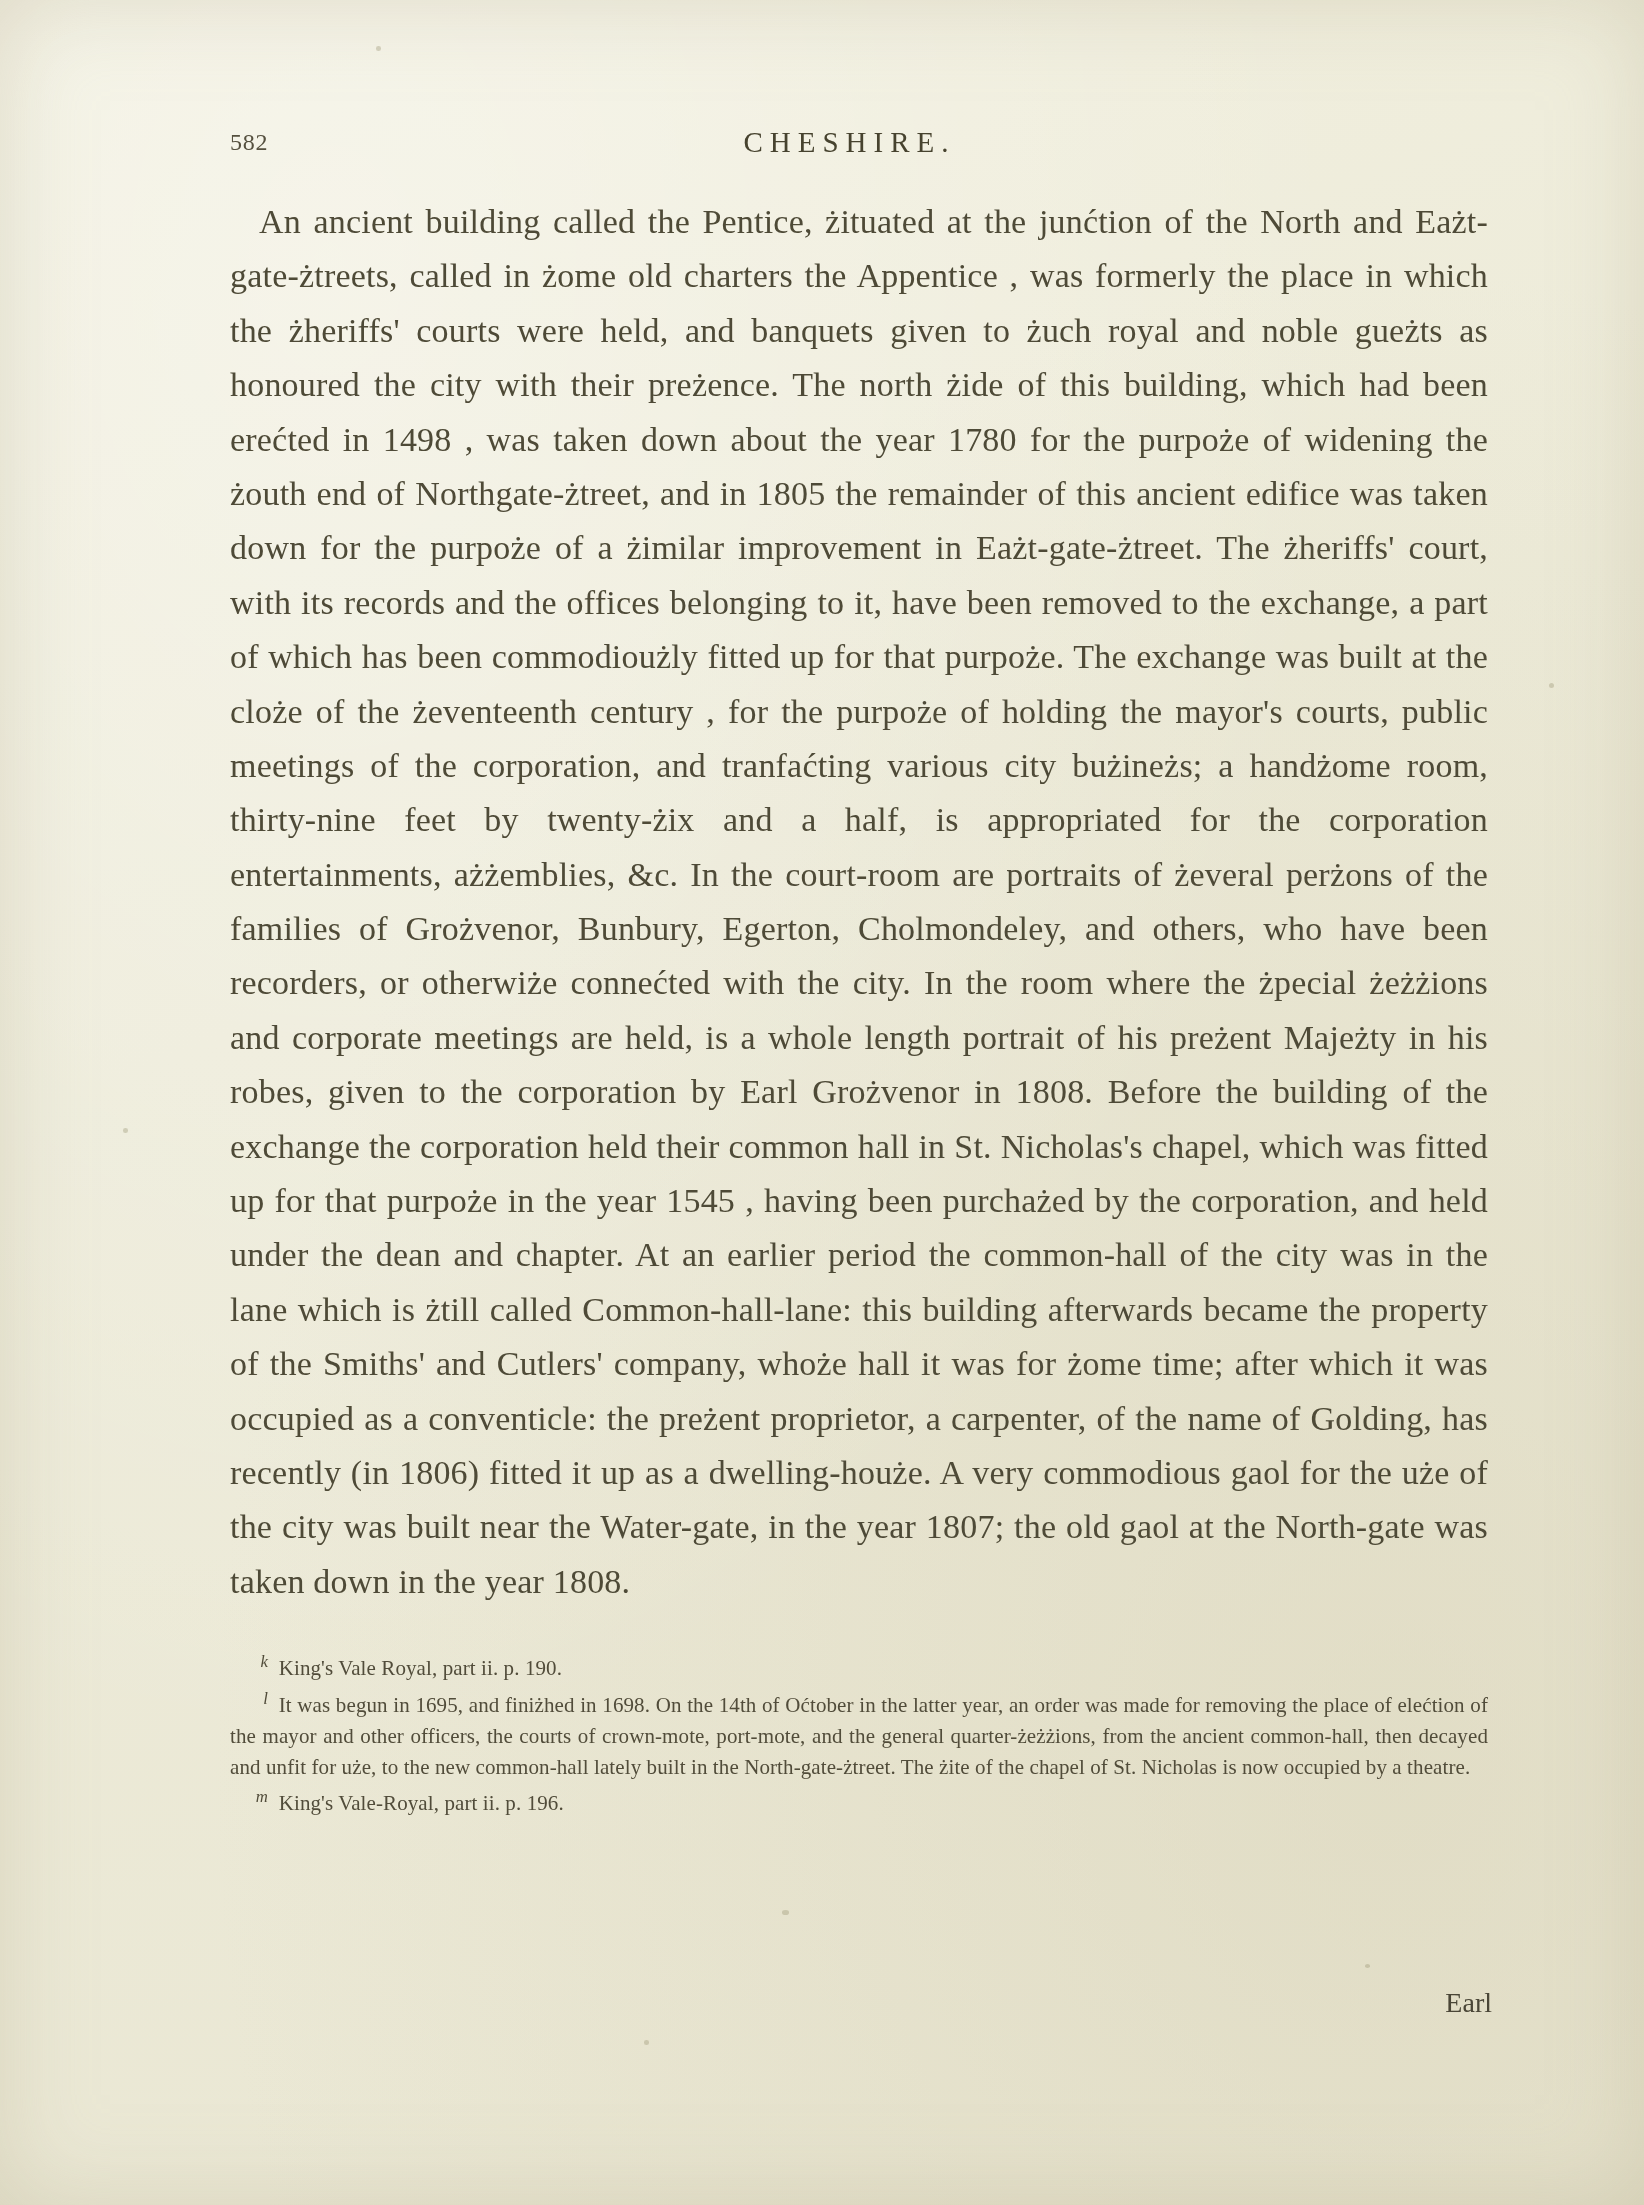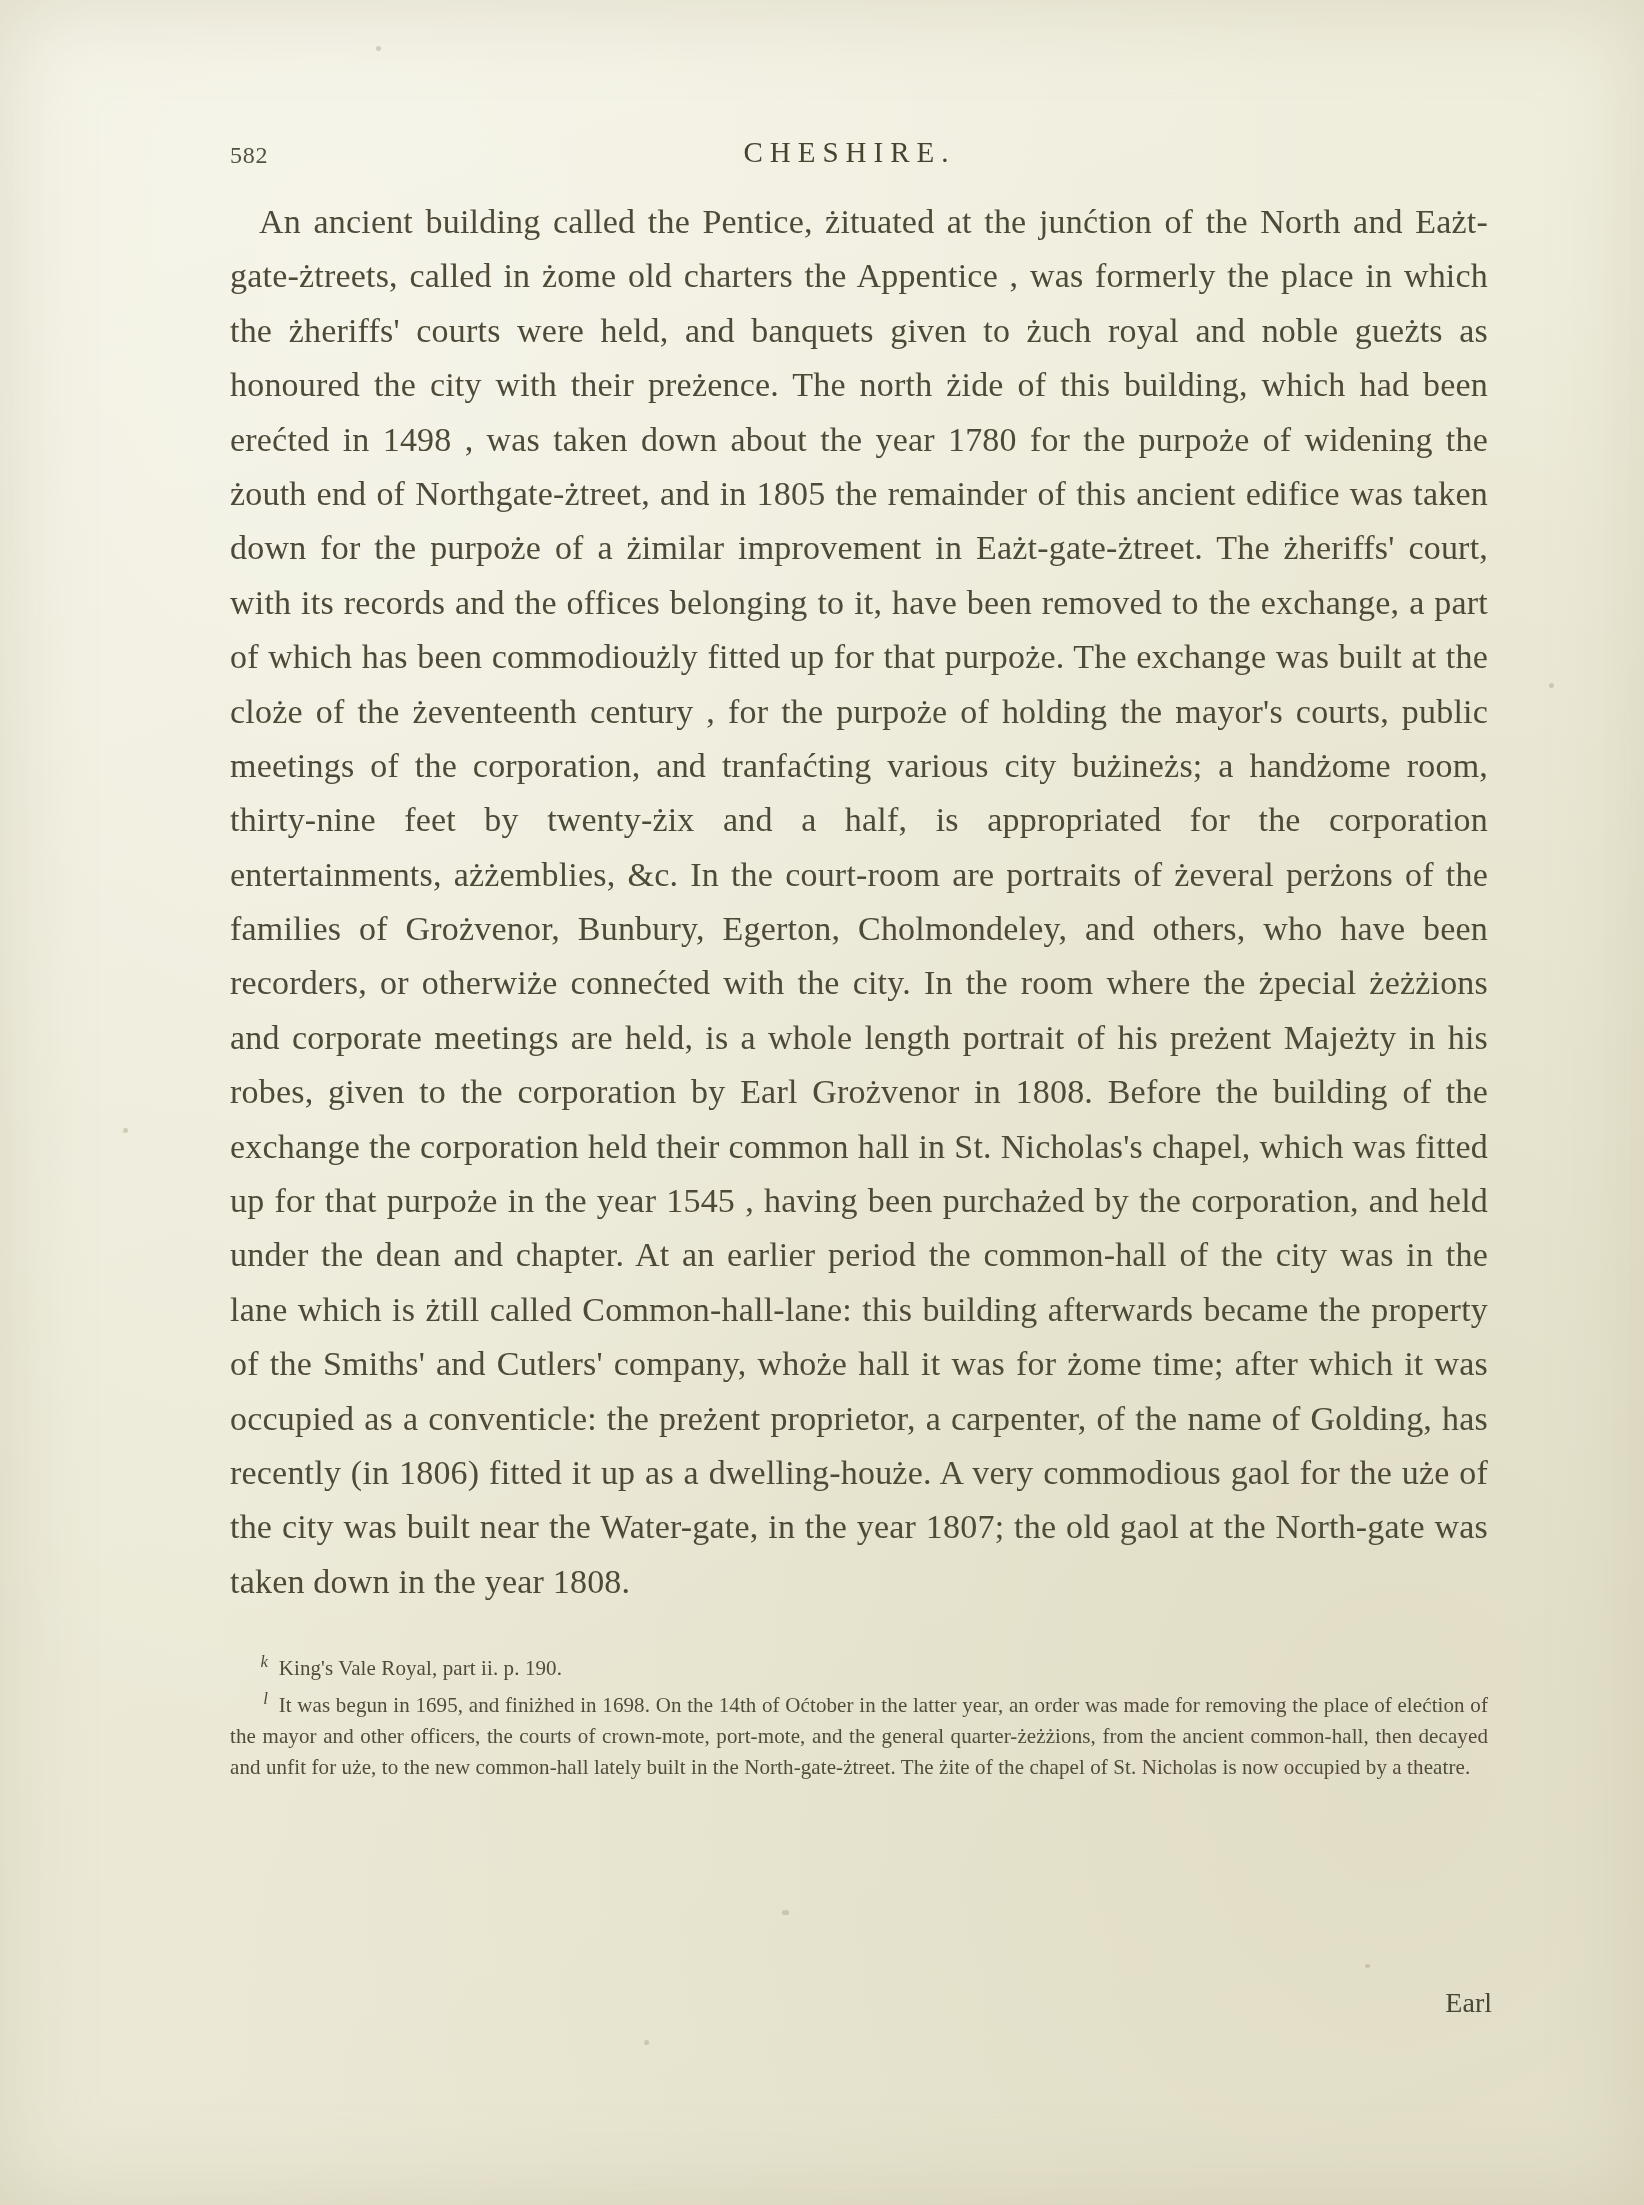--- a/index.html
+++ b/index.html
@@ -30,21 +30,21 @@
     pointer-events: none;
   }
   .content {
     position: absolute;
     left: 230px;
     top: 115px;
     width: 1258px;
   }
   .header-row {
     display: flex;
-    align-items: flex-end;
+    align-items: center;
     height: 54px;
     gap: 12px;
   }
   .folio {
     font-size: 24px;
     letter-spacing: 0.8px;
     color: #55503f;
     width: 92px;
   }
   .running-title {
@@ -130,19 +130,22 @@
 
     <div class="rule-gap"></div>
 
     <div class="notes">
       <p>
         <span class="lead">k</span><span>King's Vale Royal, part ii. p. 190.</span>
       </p>
       <p>
         <span class="lead">l</span><span>It was begun in 1695, and finiżhed in 1698. On the 14th of Oćtober in the latter year, an order was made for removing the place of elećtion of the mayor and other officers, the courts of crown-mote, port-mote, and the general quarter-żeżżions, from the ancient common-hall, then decayed and unfit for uże, to the new common-hall lately built in the North-gate-żtreet. The żite of the chapel of St. Nicholas is now occupied by a theatre.</span>
       </p>
+      <p>
+        <span class="lead">m</span><span>King's Vale-Royal, part ii. p. 196.</span>
+      </p>
     </div>
 
   </div>
 
   <div class="catchword">Earl</div>
 </div>
 
 
 </body></html>

